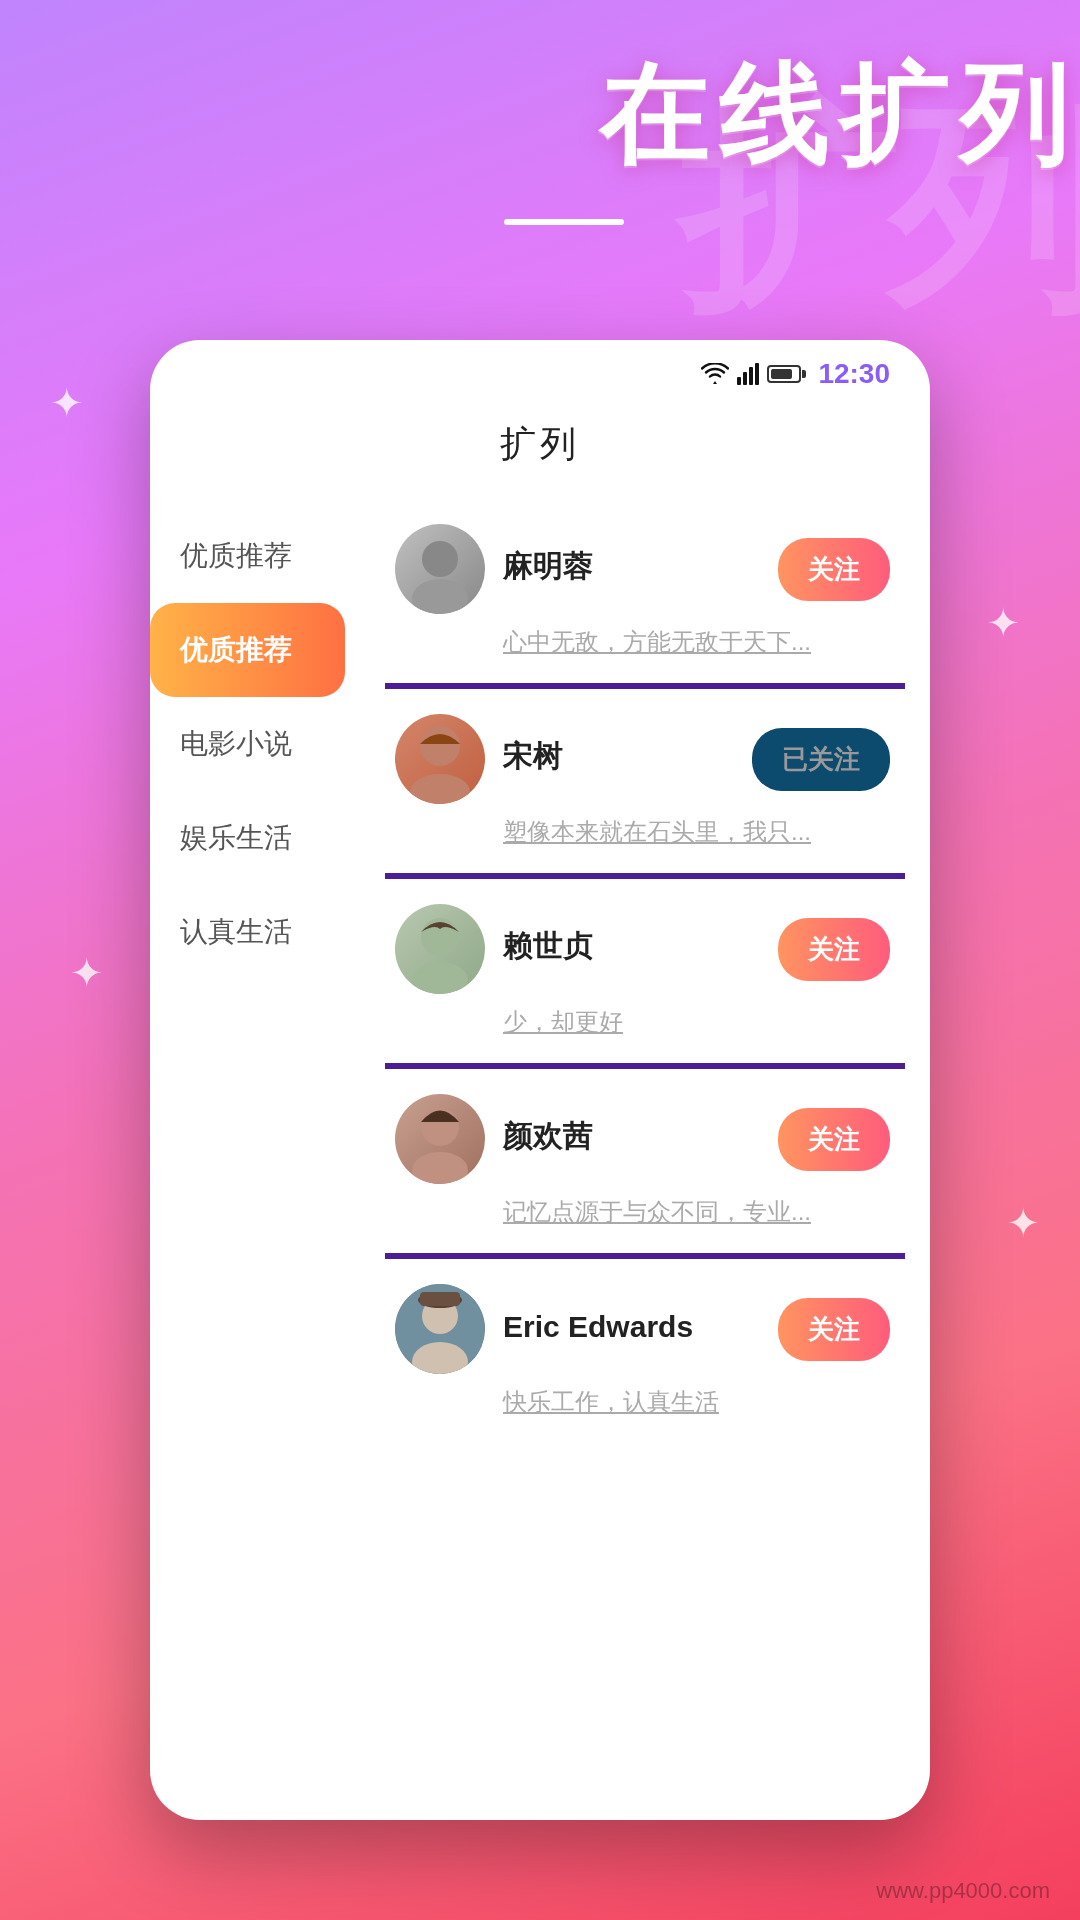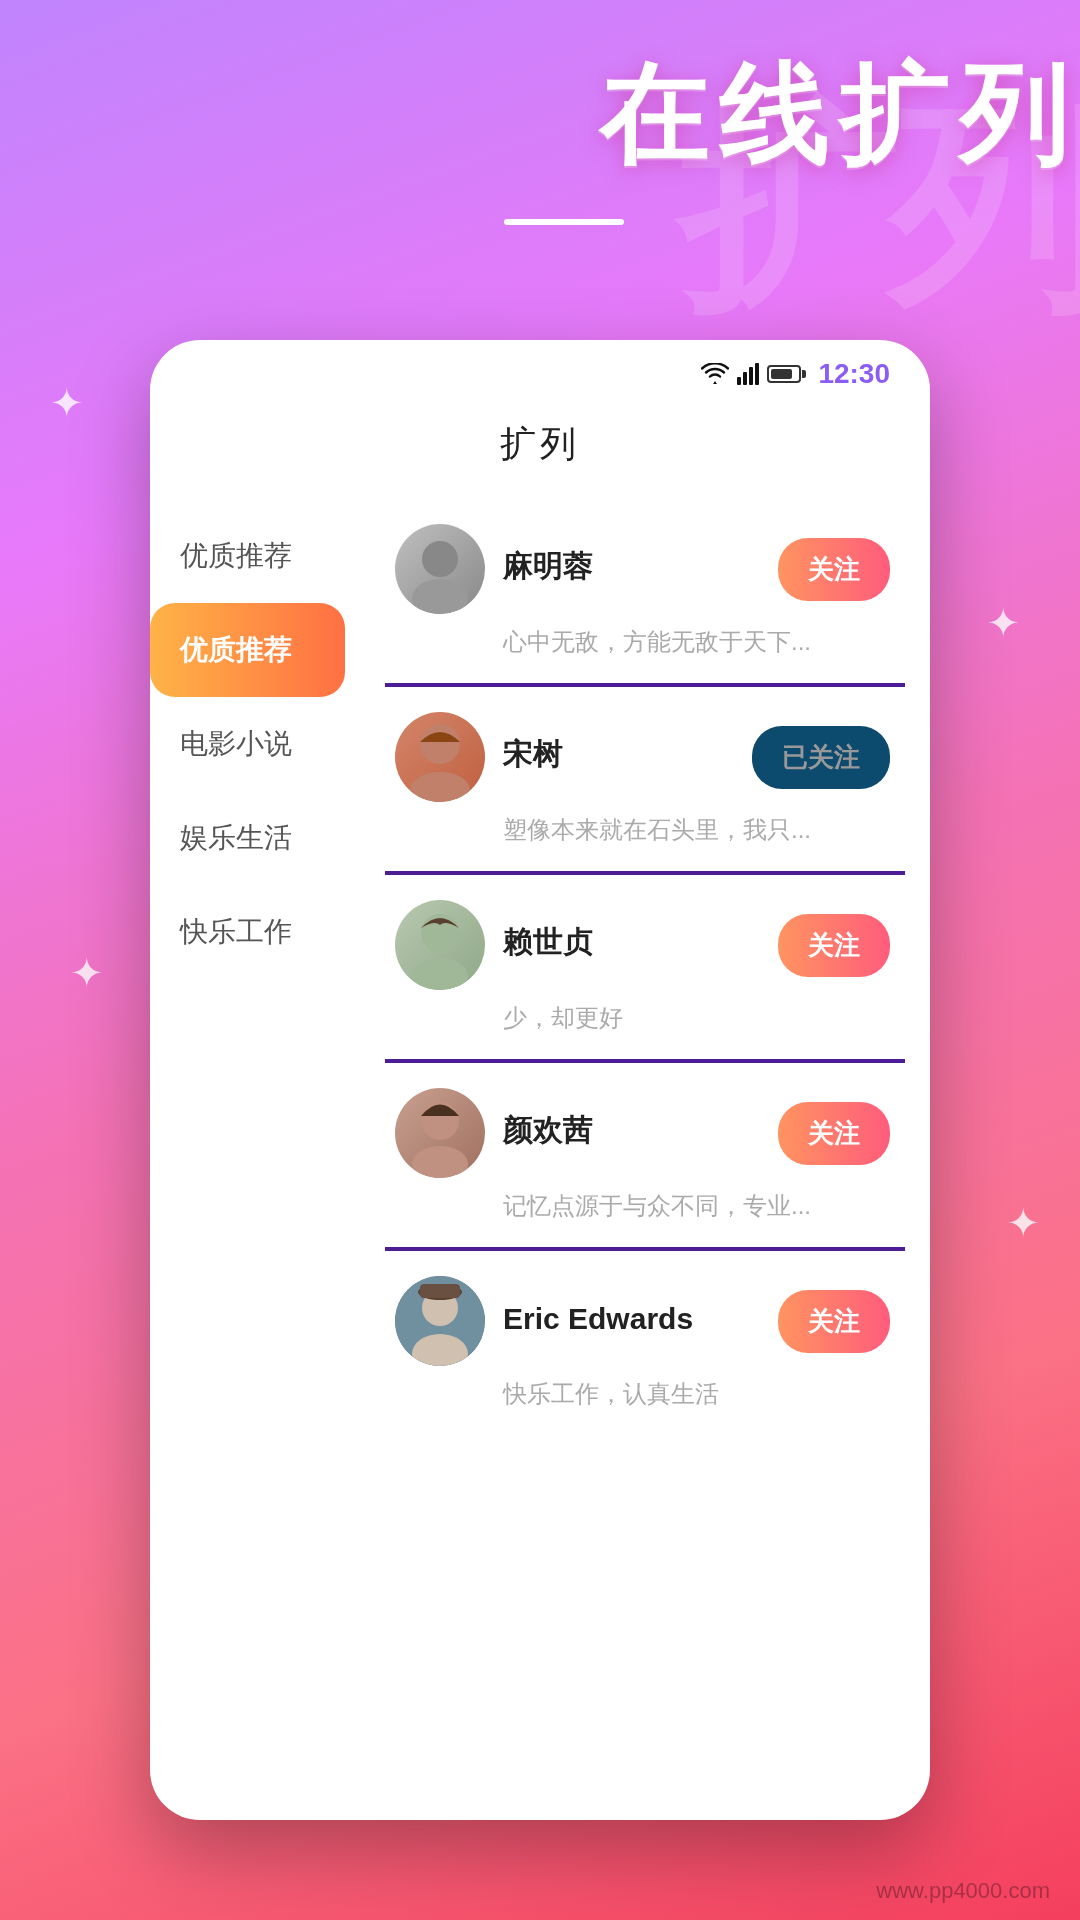--- a/index.html
+++ b/index.html
@@ -174,21 +174,21 @@
 
     
     .user-list {
       flex: 1;
       padding: 0 25px;
     }
 
     
     .user-card {
       padding: 25px 15px 25px 10px;
-      border-bottom: 4px solid #4c1d95;
+      border-bottom: 6px solid #4c1d95;
     }
     .user-card:last-child {
       border-bottom: none;
     }
     .user-row {
       display: flex;
       align-items: center;
       gap: 18px;
       margin-bottom: 12px;
     }
@@ -233,20 +233,21 @@
       color: white;
     }
     .follow-btn.following {
       background: #0c4a6e;
       color: #999;
     }
     .user-desc {
       font-size: 24px;
       color: #aaa;
       padding-left: 108px;
+      text-decoration: underline;
     }
 
     
     .watermark {
       position: absolute;
       bottom: 16px;
       right: 30px;
       font-size: 22px;
       color: rgba(0,0,0,0.3);
       z-index: 10;
@@ -298,21 +299,21 @@
 
   <div class="app-header">扩列</div>
 
   <div class="main-content">
 
     <div class="sidebar">
       <div class="sidebar-item">优质推荐</div>
       <div class="sidebar-item active">优质推荐</div>
       <div class="sidebar-item">电影小说</div>
       <div class="sidebar-item">娱乐生活</div>
-      <div class="sidebar-item">快乐工作</div>
+      <div class="sidebar-item">认真生活</div>
     </div>
 
     <div class="user-list">
 
       <div class="user-card">
         <div class="user-row">
           <div class="user-avatar avatar-1">
             <svg viewBox="0 0 90 90" width="90" height="90">
               <circle cx="45" cy="35" r="18" fill="#888"></circle>
               <ellipse cx="45" cy="75" rx="28" ry="20" fill="#999"></ellipse>

